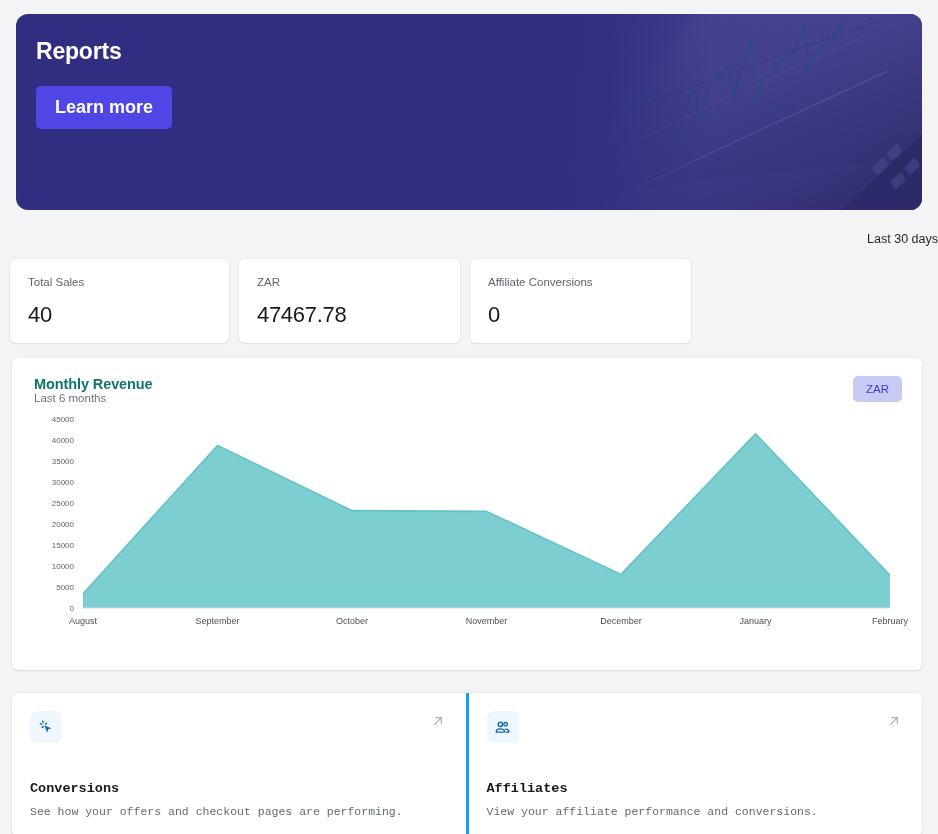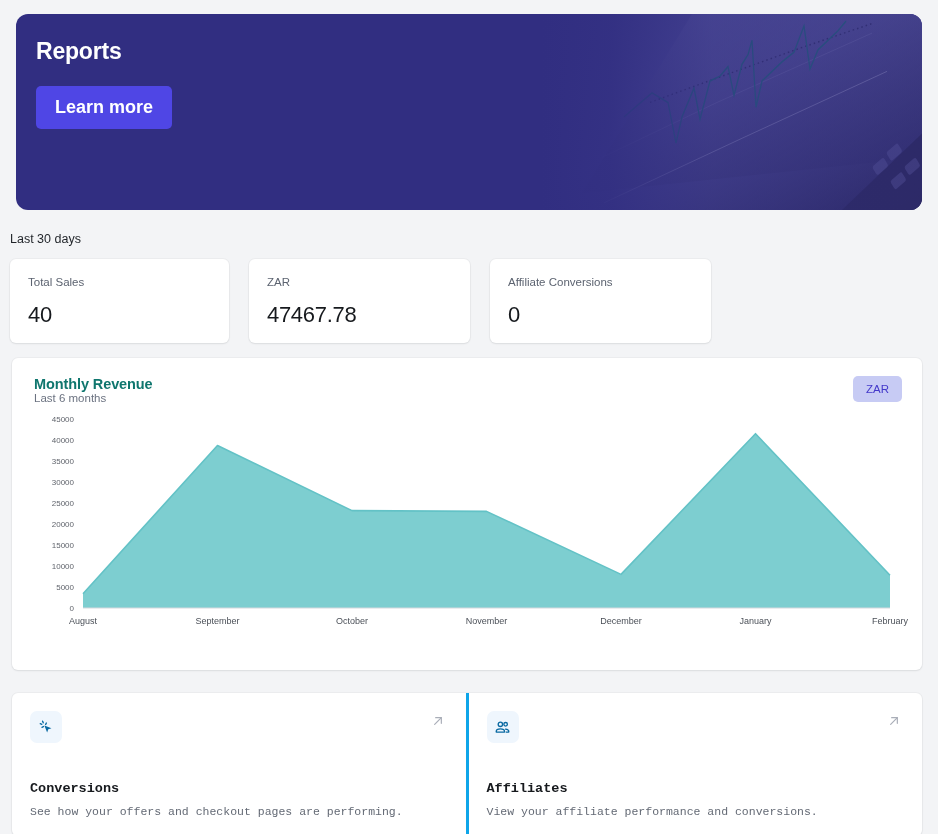--- a/index.html
+++ b/index.html
@@ -73,26 +73,27 @@
     border-radius: 5px;
     cursor: pointer;
     font-family: "Liberation Sans", sans-serif;
   }
 
   
   .range-label {
     margin: 22px 0 0 10px;
     font-size: 12.5px;
     color: #1f2328;
+    text-align: right;
   }
 
   
   .stats {
     display: flex;
-    gap: 20px;
+    gap: 10px;
     margin: 13px 0 0 10px;
   }
   .stat-card {
     background: #ffffff;
     border-radius: 6px;
     box-shadow: 0 1px 2px rgba(16,24,40,0.08), 0 0 0 1px rgba(16,24,40,0.03);
     padding: 17px 18px 18px 18px;
     height: 84px;
   }
   .stat-card.w1 { width: 219px; }

